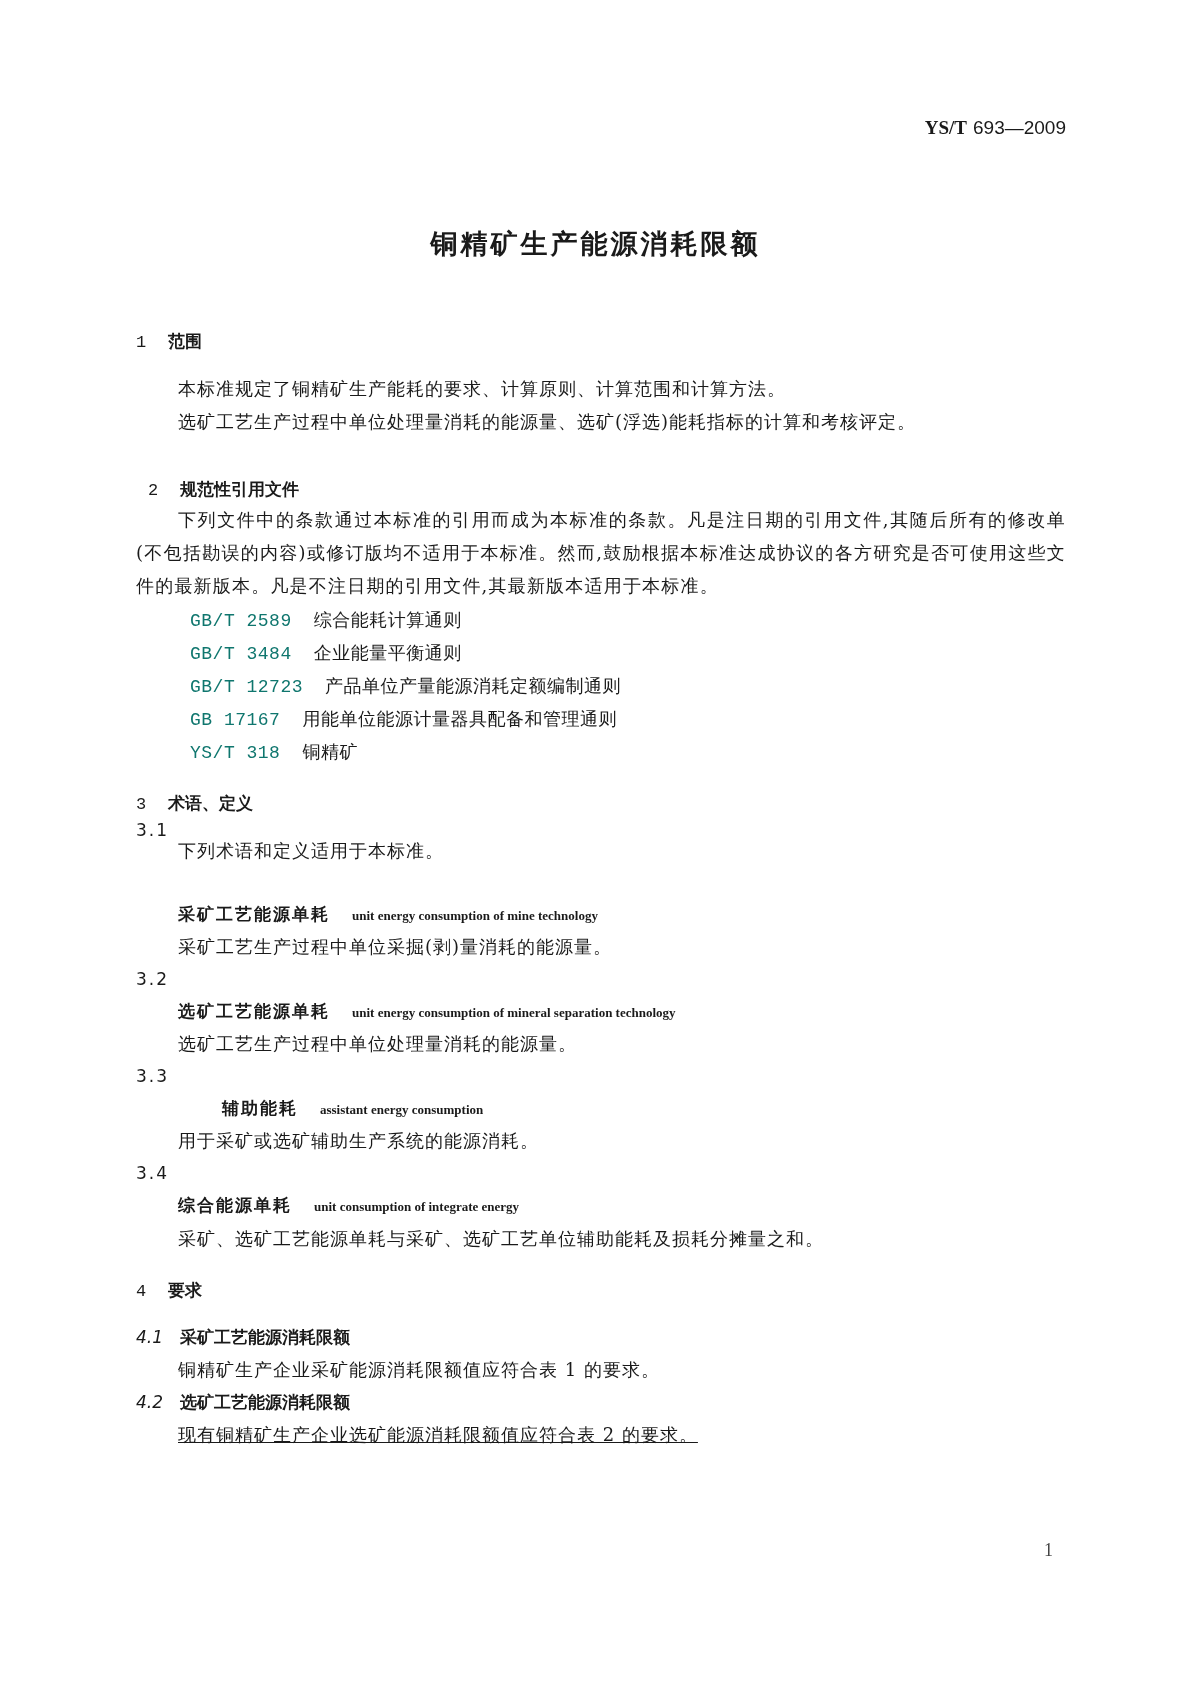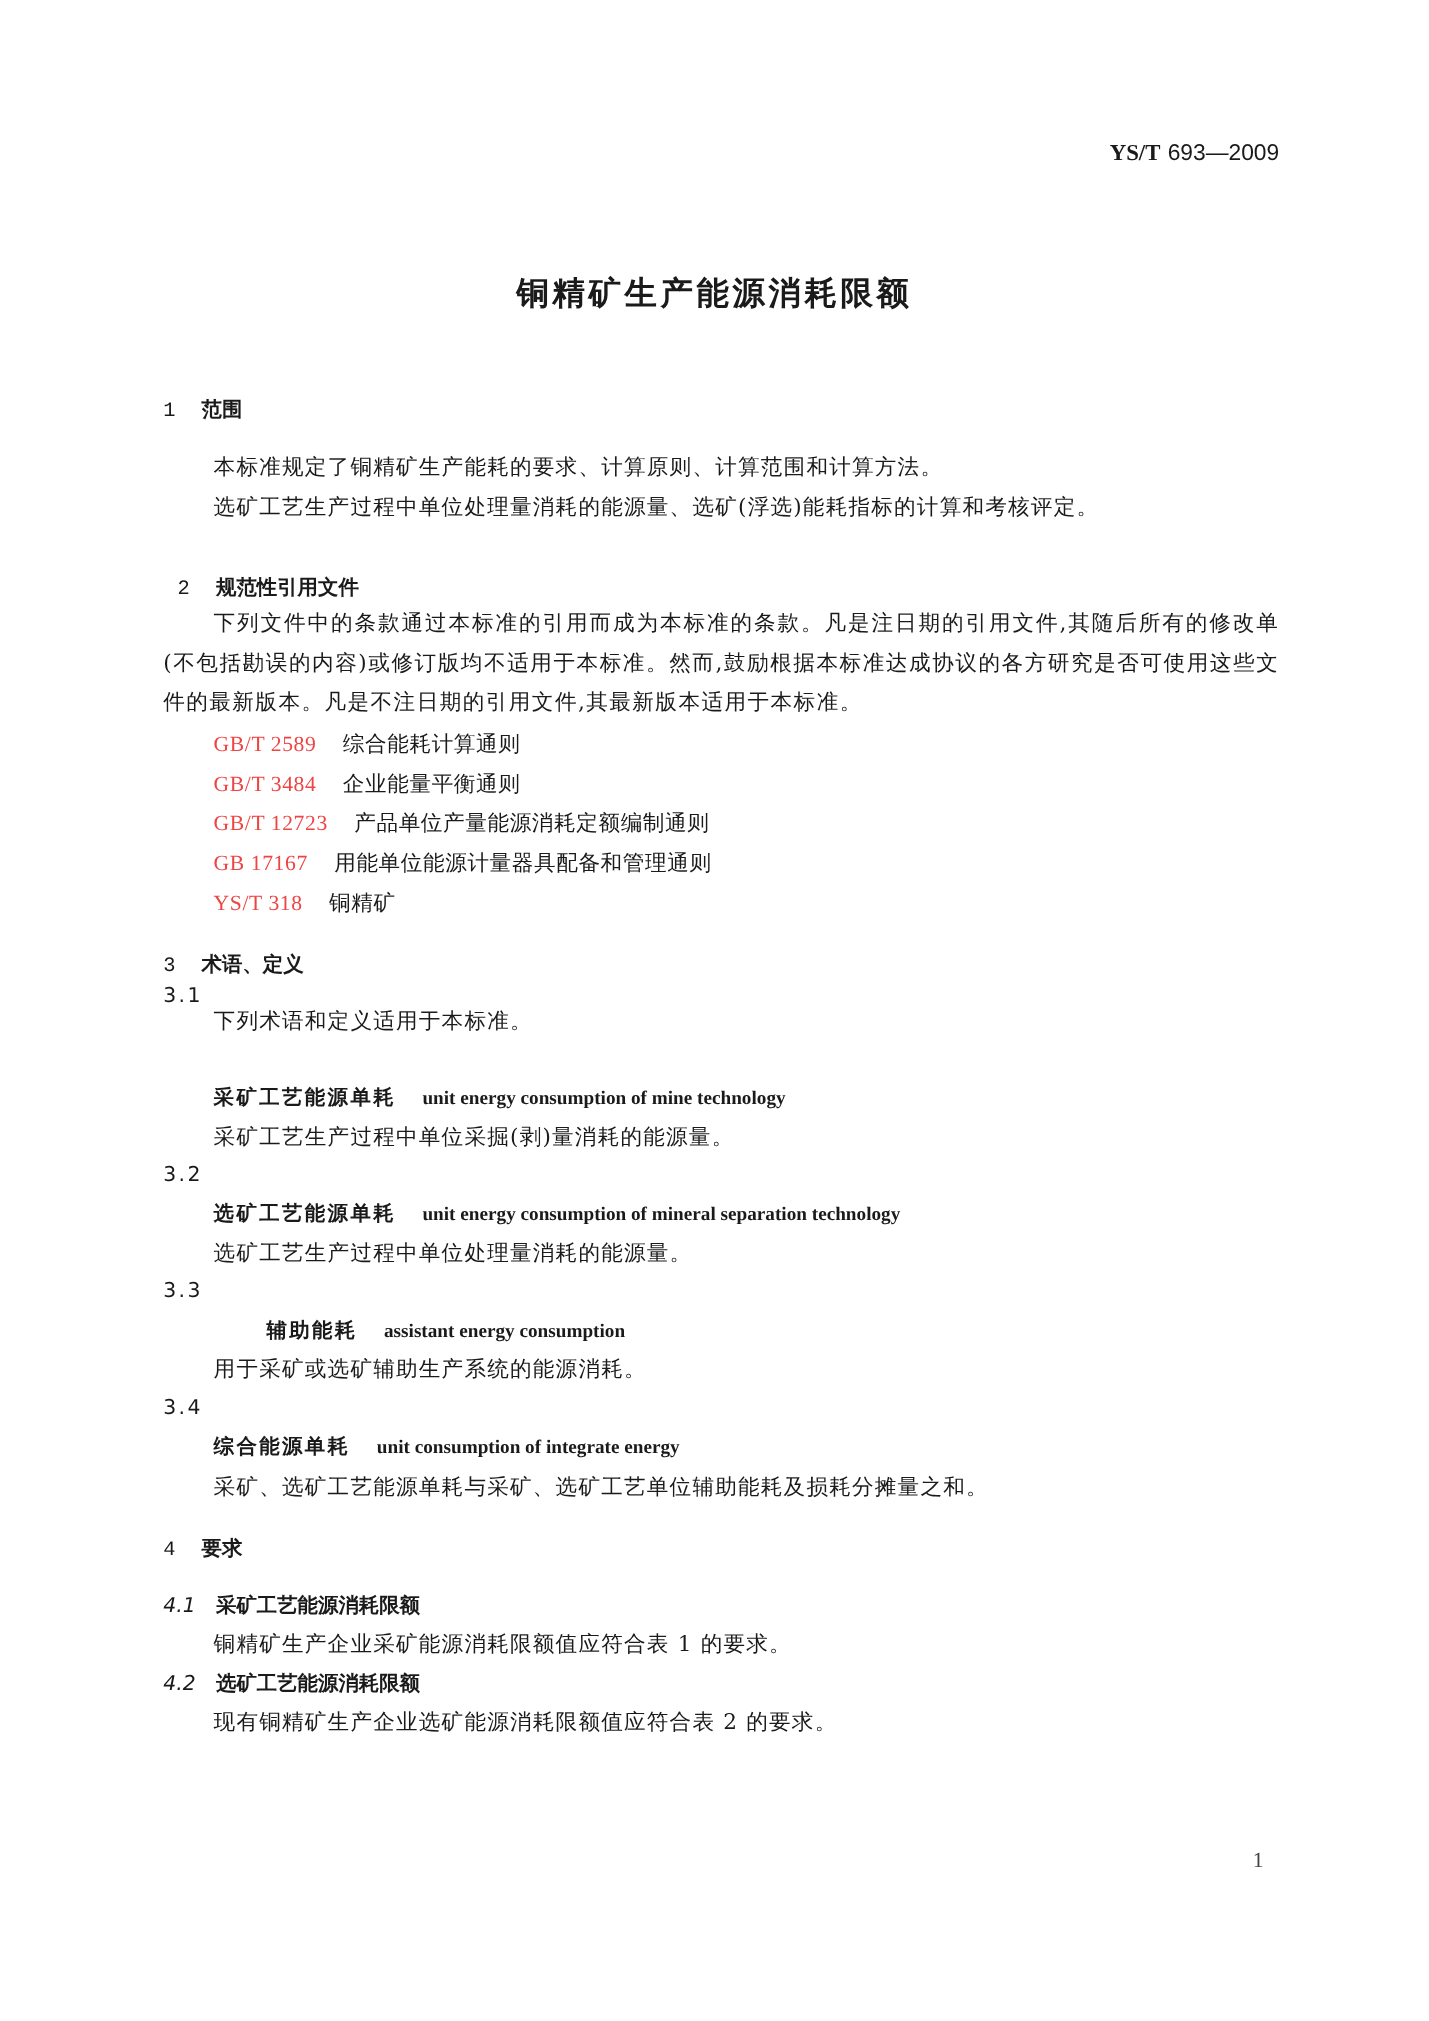--- a/index.html
+++ b/index.html
@@ -13,24 +13,24 @@
                font-family: "DejaVu Sans", sans-serif; font-size: 27px; letter-spacing: 3px; font-weight: bold; }
   .h1 { left: 136px; font-family: Liberation Mono, monospace; font-size: 17px; font-weight: bold; }
   .h1 .no { display: inline-block; width: 32px; font-weight: normal; }
   .h2 { left: 136px; font-family: "DejaVu Sans", sans-serif; font-size: 17px; font-weight: bold; }
   .h2 .no { display: inline-block; width: 44px; font-weight: normal; font-style: italic; }
   .clause-no { left: 136px; font-family: "DejaVu Sans", sans-serif; font-size: 17px; letter-spacing: 2px; }
   .p { left: 178px; font-size: 18px; letter-spacing: 1px; }
   .p-full { left: 136px; width: 930px; font-size: 18px; line-height: 33px; letter-spacing: 1.2px;
             white-space: normal; text-indent: 42px; text-align: justify; }
   .ref { left: 178px; font-size: 18px; letter-spacing: 0.5px; }
-  .ref .code { font-family: Liberation Serif, serif; color: #ef4444; margin-right: 22px; }
+  .ref .code { font-family: Liberation Mono, monospace; color: #0f766e; margin-right: 22px; margin-left: 12px; }
   .term { left: 178px; font-size: 17px; }
   .term .zh { font-family: "DejaVu Sans", sans-serif; font-weight: bold; letter-spacing: 2px; margin-right: 22px; }
-  .term .en { font-family: "Liberation Serif", serif; font-weight: bold; font-size: 16px; }
+  .term .en { font-family: "Liberation Serif", serif; font-weight: bold; font-size: 13px; }
   .page-no { left: 1044px; top: 1540px; font-family: "Liberation Serif", serif; font-size: 18px; color: #444; }
 </style>
 </head>
 <body>
 
 <div class="abs std-code">
   <b>YS/T</b>
   <span class="num">693—2009</span>
 </div>
 
@@ -97,15 +97,15 @@
 </div>
 
 <div class="abs h2" style="top:1326px;">
   <span class="no">4.1</span><span>采矿工艺能源消耗限额</span>
 </div>
 <div class="abs p" style="top:1358px;">铜精矿生产企业采矿能源消耗限额值应符合表 1 的要求。</div>
 
 <div class="abs h2" style="top:1391px;">
   <span class="no">4.2</span><span>选矿工艺能源消耗限额</span>
 </div>
-<div class="abs p" style="top:1423px;">现有铜精矿生产企业选矿能源消耗限额值应符合表 2 的要求。</div>
+<div class="abs p" style="top:1423px;text-decoration:underline;">现有铜精矿生产企业选矿能源消耗限额值应符合表 2 的要求。</div>
 
 <div class="abs page-no">1</div>
 
 </body></html>

